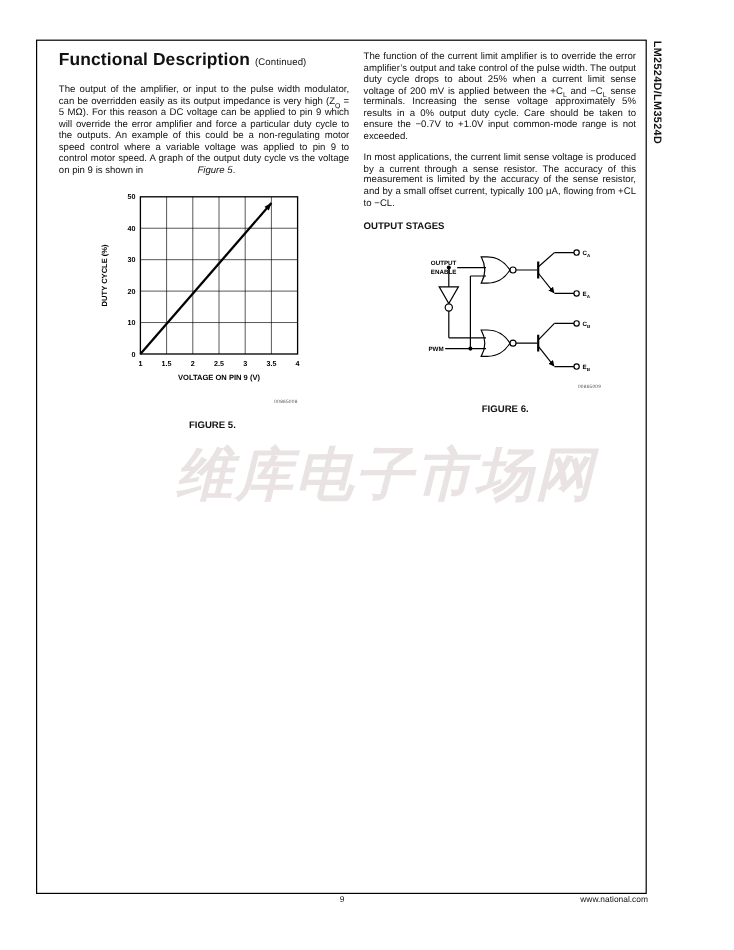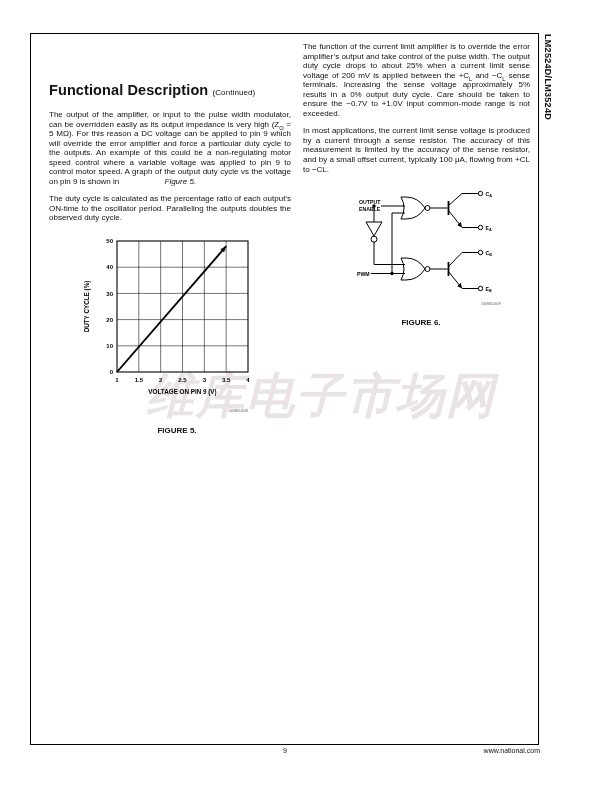--- a/index.html
+++ b/index.html
@@ -4,21 +4,21 @@
 <style>
   html,body{margin:0;padding:0;background:#fff;}
   .page{position:relative;width:612px;height:792px;background:#ffffff;
         font-family:"Liberation Sans", sans-serif;color:#111;overflow:hidden;}
   .watermark{position:absolute;left:146px;top:364px;font-size:48px;letter-spacing:2px;
              color:rgba(196,182,182,0.38);white-space:nowrap;z-index:0;font-weight:bold;font-style:italic;}
   .border-box{position:absolute;left:30px;top:33px;width:507px;height:710px;
               border:1.5px solid #000;z-index:1;}
   .col-left{position:absolute;left:18px;top:8px;width:242px;}
   .col-right{position:absolute;left:272px;top:8px;width:227px;}
-  .doc-title{font-size:14.5px;font-weight:bold;letter-spacing:0.1px;margin-bottom:12px;margin-top:40px;}
+  .doc-title{font-size:14.5px;font-weight:bold;letter-spacing:0.1px;margin-bottom:12px;}
   .doc-title .cont{font-size:8px;font-weight:normal;}
   p{font-size:8px;line-height:9.55px;text-align:justify;margin:0 0 8px 0;}
   .sub{vertical-align:sub;font-size:0.72em;line-height:0;}
   .i{font-style:italic;padding-left:43px;}
   h2{font-size:8px;font-weight:bold;margin:10px 0 4px 0;}
   h2.first{margin-top:0;}
   .chart-block{margin:12px 0 0 28px;width:200px;}
   .figid{font-size:4px;color:#555;letter-spacing:0.2px;}
   .fig5id{width:171px;text-align:right;margin-top:1px;}
   .figcap{font-weight:bold;font-size:8px;text-align:center;margin-top:13px;}
@@ -42,21 +42,20 @@
   <div class="watermark">维库电子市场网</div>
 
   <div class="border-box">
 
     <div class="col-left">
       <div class="doc-title">
         <span>Functional Description</span>
         <span class="cont">(Continued)</span>
       </div>
       <p><span>The output of the amplifier, or input to the pulse width modulator, can be overridden easily as its output impedance is very high (Z</span><span class="sub">O</span><span> = 5 MΩ). For this reason a DC voltage can be applied to pin 9 which will override the error amplifier and force a particular duty cycle to the outputs. An example of this could be a non-regulating motor speed control where a variable voltage was applied to pin 9 to control motor speed. A graph of the output duty cycle vs the voltage on pin 9 is shown in </span><span class="i">Figure 5</span><span>.</span></p>
-      <p>The duty cycle is calculated as the percentage ratio of each output’s ON-time to the oscillator period. Paralleling the outputs doubles the observed duty cycle.</p>
 
       <div class="chart-block">
         <svg id="fig5svg" width="200" height="168">
             <line x1="61.83333333333333" y1="6" x2="61.83333333333333" y2="137" stroke="#000" stroke-width="0.55"></line>
             <line x1="83.66666666666666" y1="6" x2="83.66666666666666" y2="137" stroke="#000" stroke-width="0.55"></line>
             <line x1="105.5" y1="6" x2="105.5" y2="137" stroke="#000" stroke-width="0.55"></line>
             <line x1="127.33333333333333" y1="6" x2="127.33333333333333" y2="137" stroke="#000" stroke-width="0.55"></line>
             <line x1="149.16666666666669" y1="6" x2="149.16666666666669" y2="137" stroke="#000" stroke-width="0.55"></line>
             <line x1="40" y1="110.8" x2="171" y2="110.8" stroke="#000" stroke-width="0.55"></line>
             <line x1="40" y1="84.6" x2="171" y2="84.6" stroke="#000" stroke-width="0.55"></line>
@@ -83,20 +82,21 @@
           </svg>
         <div class="figid fig5id">00865008</div>
         <div class="figcap">FIGURE 5.</div>
       </div>
 
     </div>
 
     <div class="col-right">
       <p><span>The function of the current limit amplifier is to override the error amplifier’s output and take control of the pulse width. The output duty cycle drops to about 25% when a current limit sense voltage of 200 mV is applied between the +C</span><span class="sub">L</span><span> and −C</span><span class="sub">L</span><span> sense terminals. Increasing the sense voltage approximately 5% results in a 0% output duty cycle. Care should be taken to ensure the −0.7V to +1.0V input common-mode range is not exceeded.</span></p>
       <p>In most applications, the current limit sense voltage is produced by a current through a sense resistor. The accuracy of this measurement is limited by the accuracy of the sense resistor, and by a small offset current, typically 100 μA, flowing from +CL to −CL.</p>
+      <h2>OUTPUT STAGES</h2>
 
       <div class="fig6-block">
         <svg viewBox="0 0 190 114" width="190" height="114" fill="none" stroke="#000" stroke-width="1">
           <defs>
             <marker id="arr" markerWidth="6" markerHeight="6" refX="4.2" refY="2.5" orient="auto">
               <path d="M0,0 L5,2.5 L0,5 Z" fill="#000" stroke="none"></path>
             </marker>
           </defs>
 
           <text x="8" y="22" fill="#000" stroke="none">OUTPUT</text>

